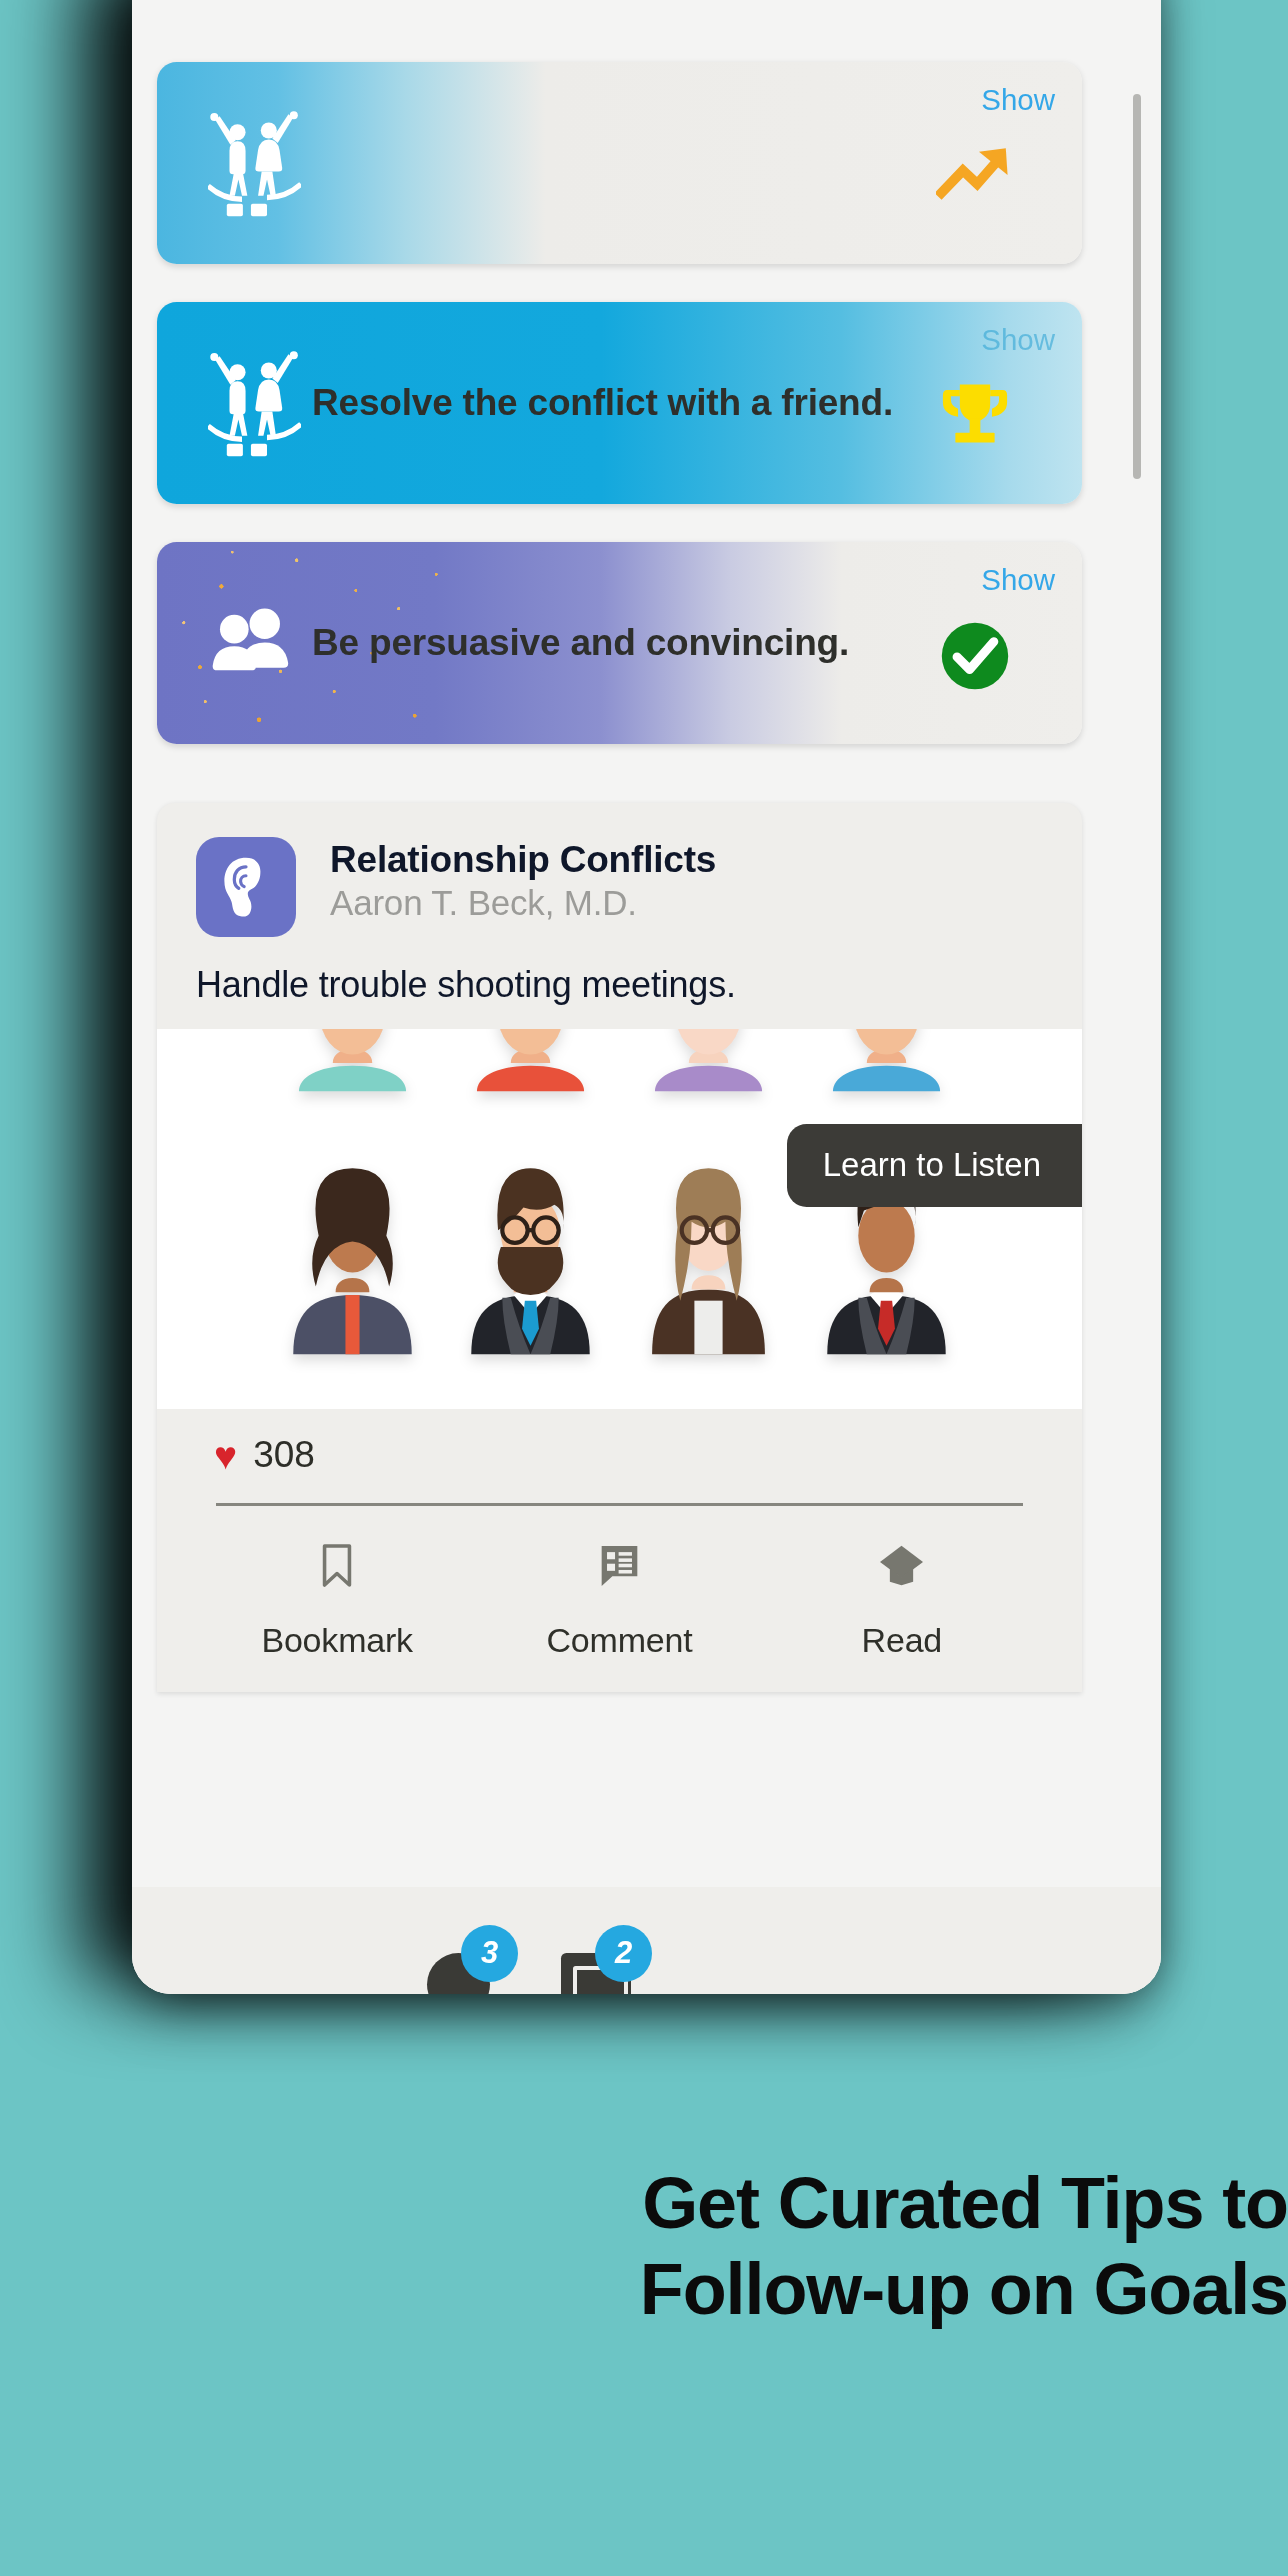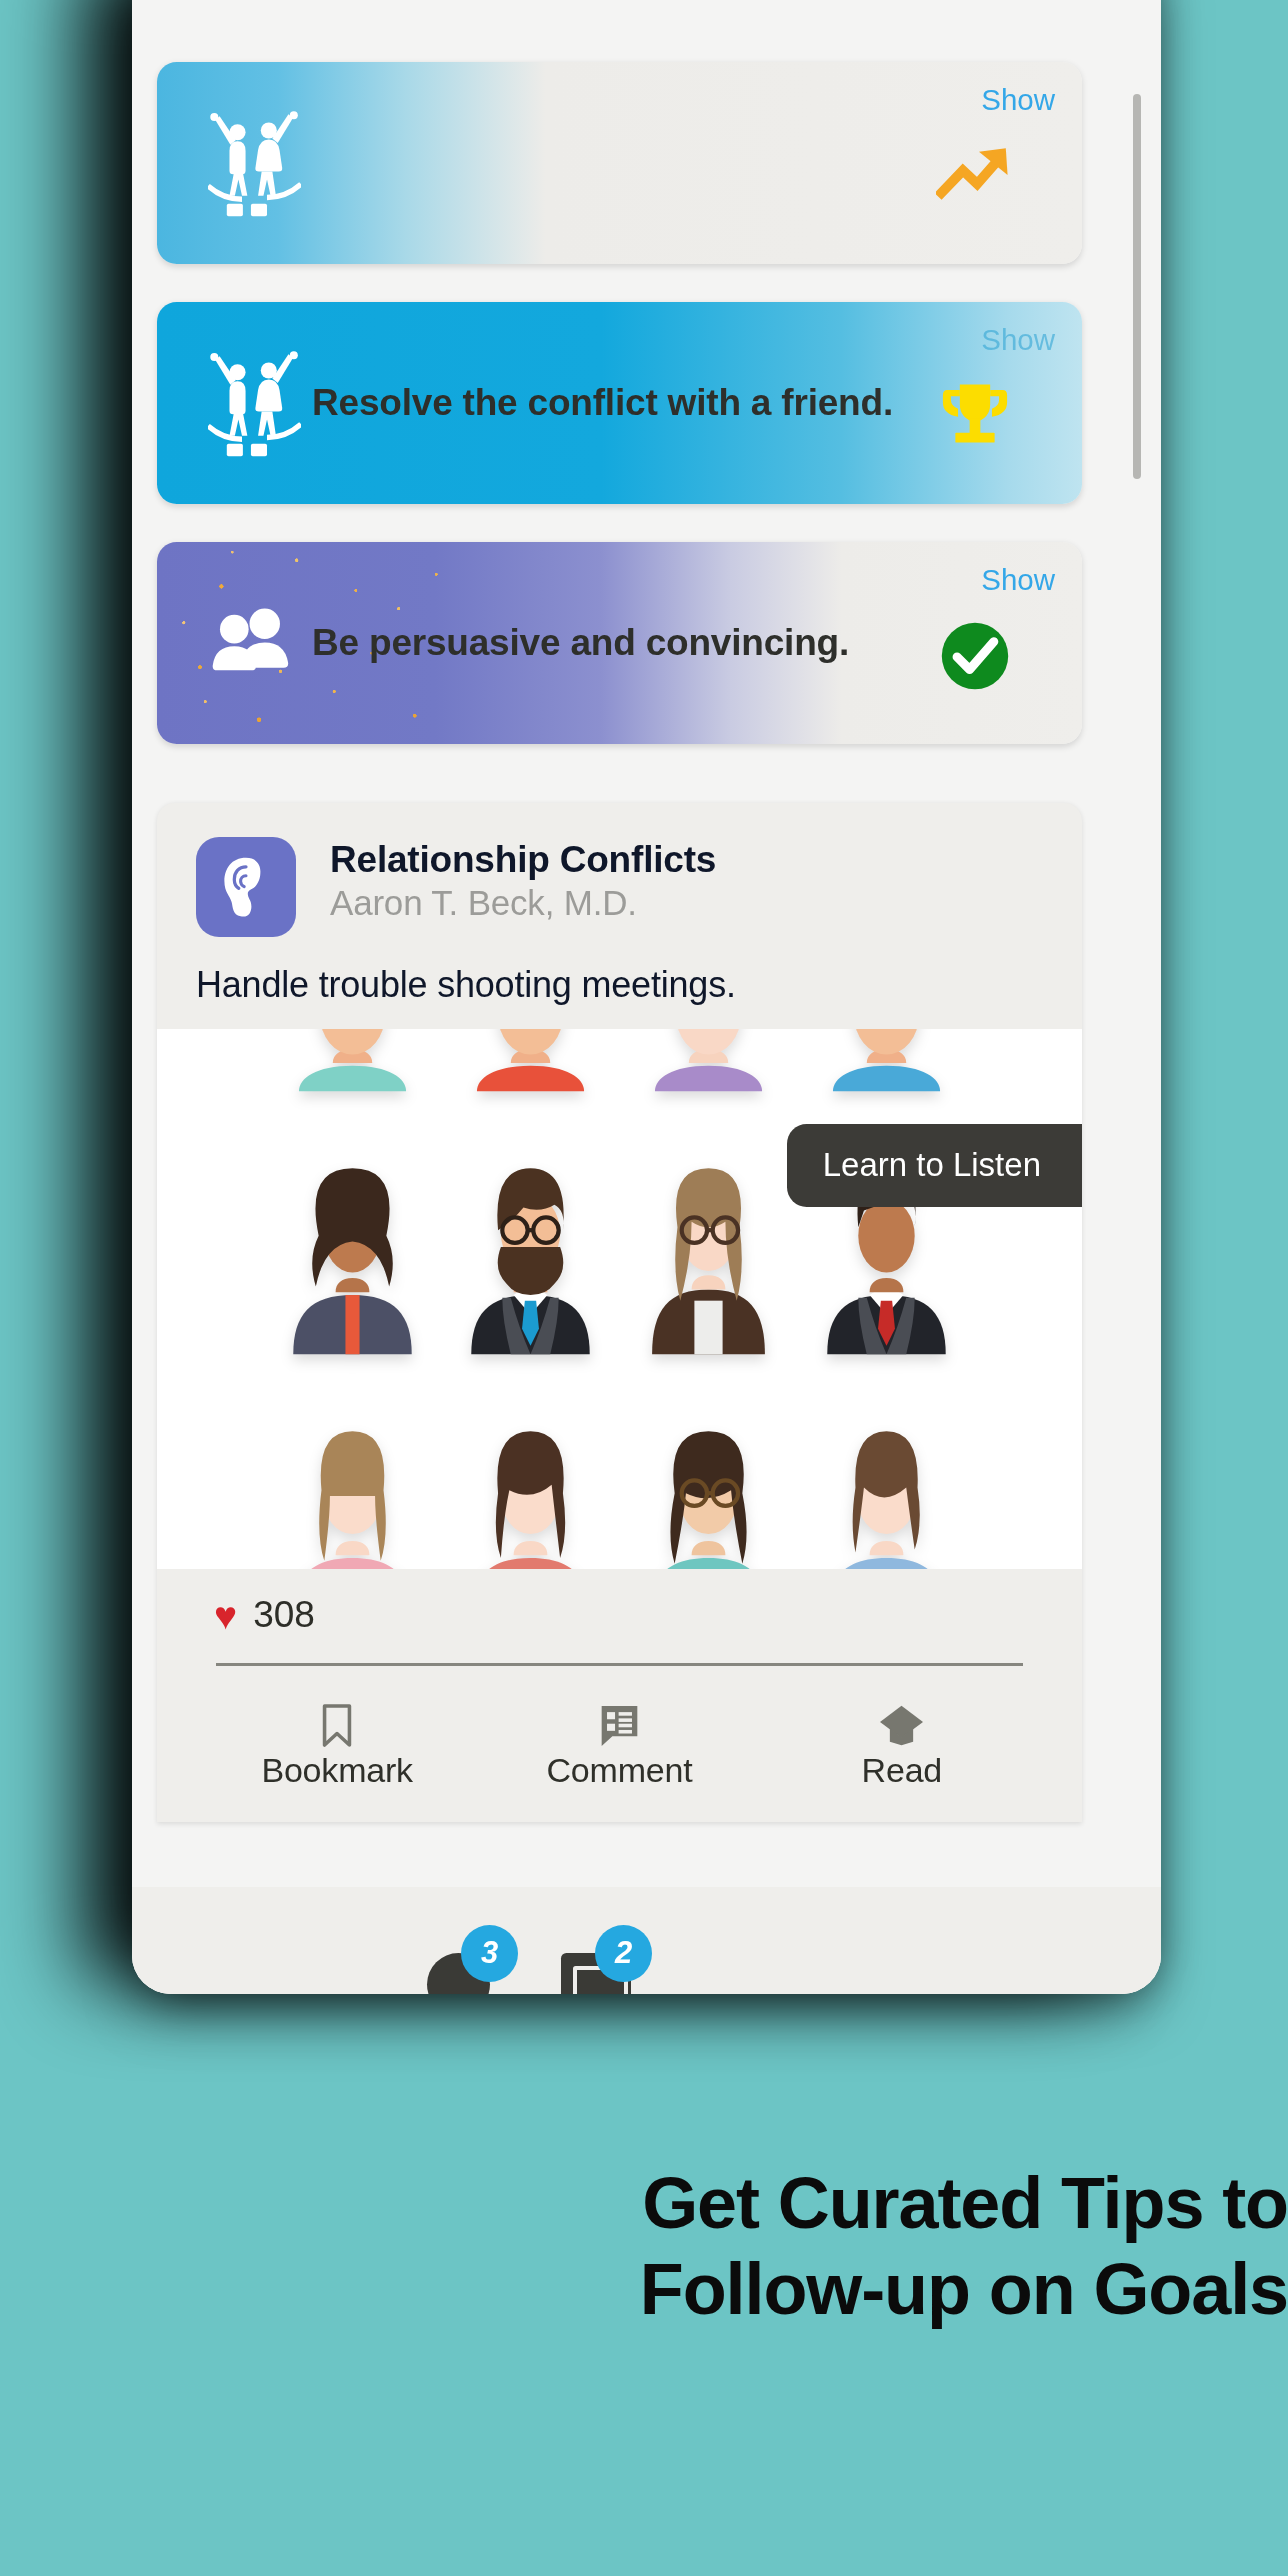--- a/index.html
+++ b/index.html
@@ -131,21 +131,21 @@
   .article-author {
     font-size: 35px; color: #9C9C99; margin-top: 2px; letter-spacing: -0.2px;
   }
   .article-desc {
     font-size: 36px; color: #0f172a; padding: 27px 39px 23px 39px; letter-spacing: -0.2px;
   }
 
   
   .avatar-strip {
     position: relative;
-    width: 100%; height: 540px;
+    width: 100%; height: 380px;
     background: #FFFFFF;
     overflow: hidden;
   }
   .avatar-grid {
     position: absolute;
     left: 0; right: 0; top: -150px;
     display: grid;
     grid-template-columns: repeat(4, 1fr);
     row-gap: 50px;
     padding: 0 106px;
@@ -168,21 +168,21 @@
 
   
   .card-footer { background: #EFEEEB; padding: 0 39px; }
   .likes { display: flex; align-items: center; padding: 25px 0 21.5px 18px; }
   .heart { color: #D8242C; font-size: 39px; line-height: 1; }
   .like-count { font-size: 37px; color: #2D2E28; margin-left: 16px; }
   .divider { height: 2.7px; background: #86867F; margin: 5.4px 19.7px 0 19.7px; }
   .actions { display: flex; padding: 36px 0 32px 0; }
   .action { flex: 1; text-align: center; }
   .action .ico { height: 48px; display: flex; align-items: center; justify-content: center; color: #77776F; }
-  .action .lbl { font-size: 34px; color: #2F302A; margin-top: 1px; letter-spacing: -0.2px; }
+  .action .lbl { font-size: 34px; color: #2F302A; margin-top: 31px; letter-spacing: -0.2px; }
 
   
   .bottom-bar {
     position: absolute;
     left: 0; right: 0; bottom: 0; height: 107px;
     background: #EFEEEB;
     overflow: hidden;
   }
   .nav-dot { position: absolute; bottom: -21.5px; width: 63px; height: 63px; border-radius: 50%; background: #3A3A36; }
   .nav-dot.d1 { left: 295px; }

